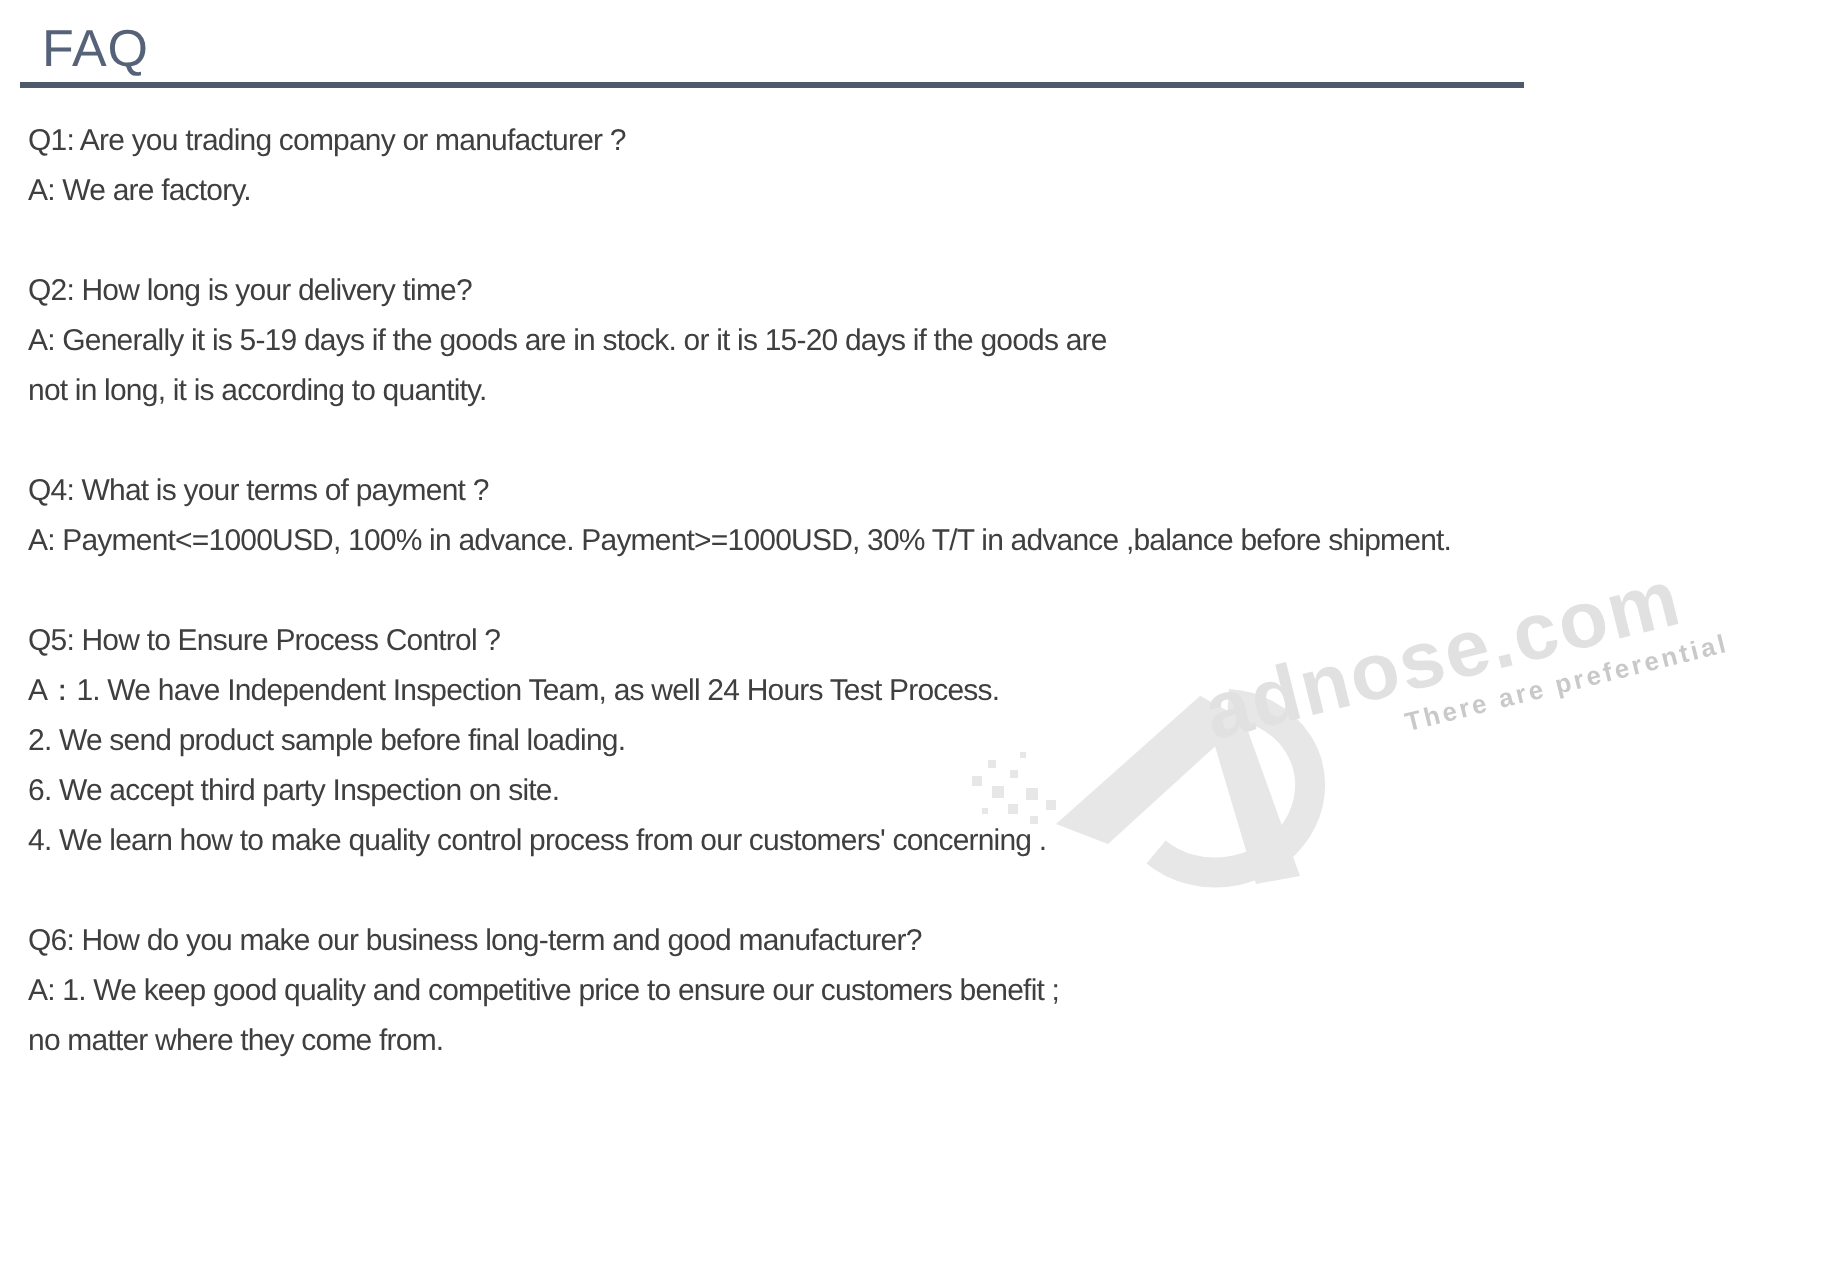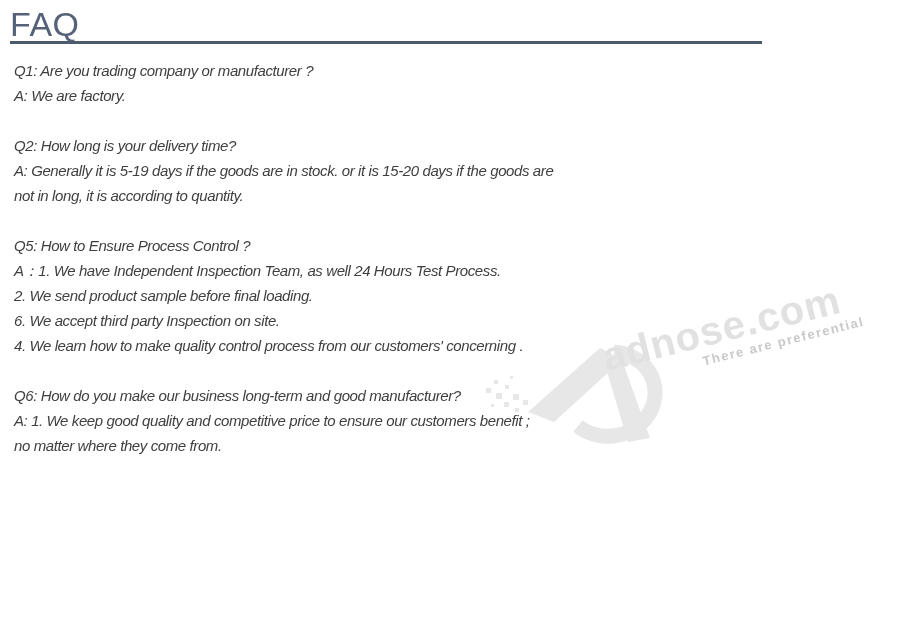--- a/index.html
+++ b/index.html
@@ -12,23 +12,23 @@
     width: 915px;
     height: 639px;
     overflow: hidden;
     background: #ffffff;
     font-family: "Liberation Sans", sans-serif;
   }
 
   
   .faq-heading {
     position: absolute;
-    left: 10px;
+    left: 21px;
     top: 8px;
-    font-size: 34px;
+    font-size: 26px;
     line-height: 32px;
     color: var(--heading, #556277);
     letter-spacing: 0.5px;
     z-index: 2;
   }
   .heading-rule {
     position: absolute;
     left: 10px;
     top: 41px;
     width: 752px;
@@ -45,21 +45,20 @@
     width: 890px;
     z-index: 1;
     color: var(--body-text, #3f3f3f);
     font-size: 15px;
     letter-spacing: -0.4px;
   }
   .faq-item { margin: 0 0 25px 0; }
   .q-line, .a-line {
     line-height: 25px;
     white-space: nowrap;
-    font-style: italic;
   }
 
   
   .watermark {
     position: absolute;
     left: 0; top: 0;
     width: 915px; height: 639px;
     z-index: 0;
     pointer-events: none;
   }
@@ -141,20 +140,26 @@
 
   <div class="faq-item">
     <div class="q-line">Q2: How long is your delivery time?</div>
     <div>
           <div class="a-line">A: Generally it is 5-19 days if the goods are in stock. or it is 15-20 days if the goods are</div>
           <div class="a-line">not in long, it is according to quantity.</div>
         </div>
   </div>
 
 
+  <div class="faq-item">
+    <div class="q-line">Q4: What is your terms of payment ?</div>
+    <div>
+          <div class="a-line">A: Payment&lt;=1000USD, 100% in advance. Payment&gt;=1000USD, 30% T/T in advance ,balance before shipment.</div>
+        </div>
+  </div>
 
   <div class="faq-item">
     <div class="q-line">Q5: How to Ensure Process Control ?</div>
     <div>
           <div class="a-line">A：1. We have Independent Inspection Team, as well 24 Hours Test Process.</div>
           <div class="a-line">2. We send product sample before final loading.</div>
           <div class="a-line">6. We accept third party Inspection on site.</div>
           <div class="a-line">4. We learn how to make quality control process from our customers' concerning .</div>
         </div>
   </div>

